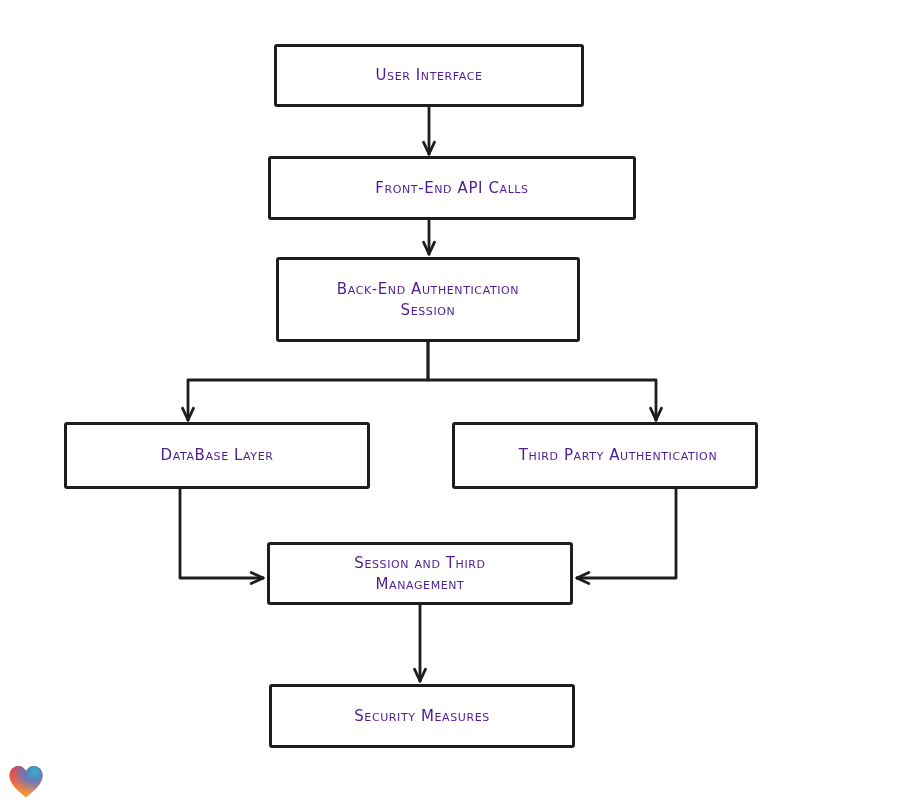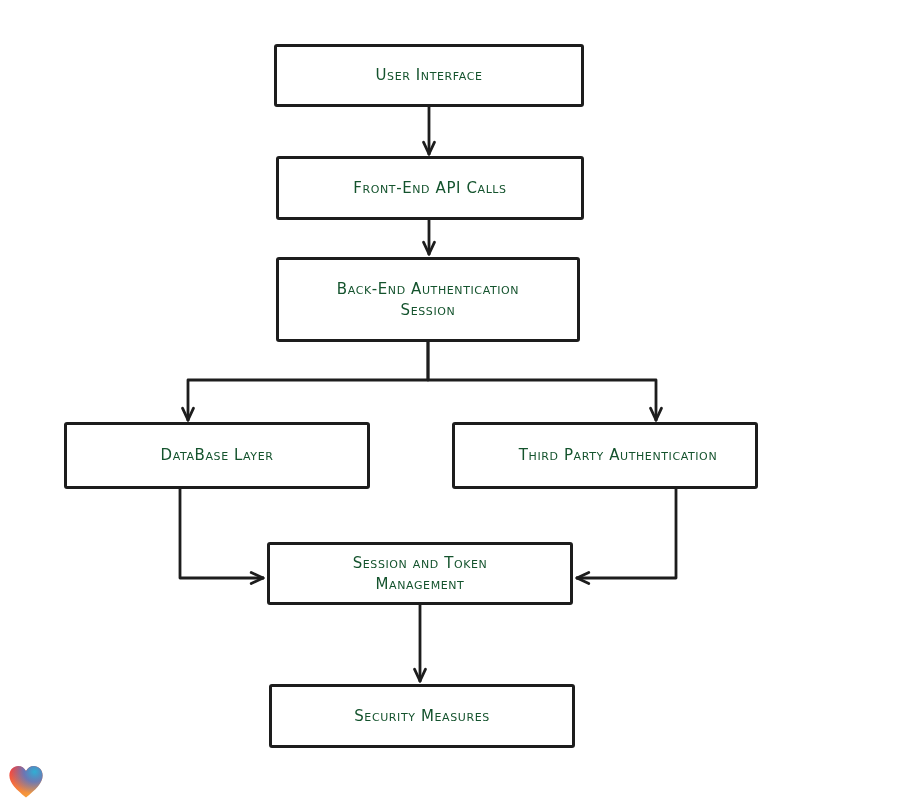--- a/index.html
+++ b/index.html
@@ -33,21 +33,21 @@
     position: absolute;
     box-sizing: border-box;
     background: #ffffff;
     border: 3px solid #1d1d1d;
     border-radius: 3px;
     display: flex;
     flex-direction: column;
     align-items: center;
     justify-content: center;
     text-align: center;
-    color: #14532d;
+    color: #4c1d95;
     font-size: 15px;
     font-variant: small-caps;
     letter-spacing: 0.6px;
     line-height: 21px;
     z-index: 2;
   }
   .node .line {
     display: block;
     white-space: nowrap;
   }
@@ -92,39 +92,39 @@
       <line x1="588.8" y1="583.5" x2="577" y2="578" stroke="#1d1d1d"></line>
       <polyline points="420,605 420,681" stroke="#1d1d1d"></polyline>
       <line x1="414.5" y1="669.2" x2="420" y2="681" stroke="#1d1d1d"></line>
       <line x1="425.5" y1="669.2" x2="420" y2="681" stroke="#1d1d1d"></line>
     </svg>
 
   <div class="node" style="left:274px; top:44px; width:310px; height:63px;">
     <span class="line">User Interface</span>
   </div>
 
-  <div class="node" style="left:276px; top:156px; width:308px; height:64px;">
+  <div class="node" style="left:268px; top:156px; width:368px; height:64px;">
     <span class="line">Front-End API Calls</span>
   </div>
 
   <div class="node" style="left:276px; top:257px; width:304px; height:85px;">
     <span class="line">Back-End Authentication</span>
     <span class="line">Session</span>
   </div>
 
   <div class="node" style="left:64px; top:422px; width:306px; height:67px;align-items:center;">
     <span class="line">DataBase Layer</span>
   </div>
 
   <div class="node" style="left:452px; top:422px; width:306px; height:67px;padding-left:26px;">
     <span class="line">Third Party Authentication</span>
   </div>
 
   <div class="node" style="left:267px; top:542px; width:306px; height:63px;">
-    <span class="line">Session and Token</span>
+    <span class="line">Session and Third</span>
     <span class="line">Management</span>
   </div>
 
   <div class="node" style="left:269px; top:684px; width:306px; height:64px;">
     <span class="line">Security Measures</span>
   </div>
 
   <div class="logo">
     <svg viewBox="0 0 32 32" xmlns="http://www.w3.org/2000/svg">
       <defs>

